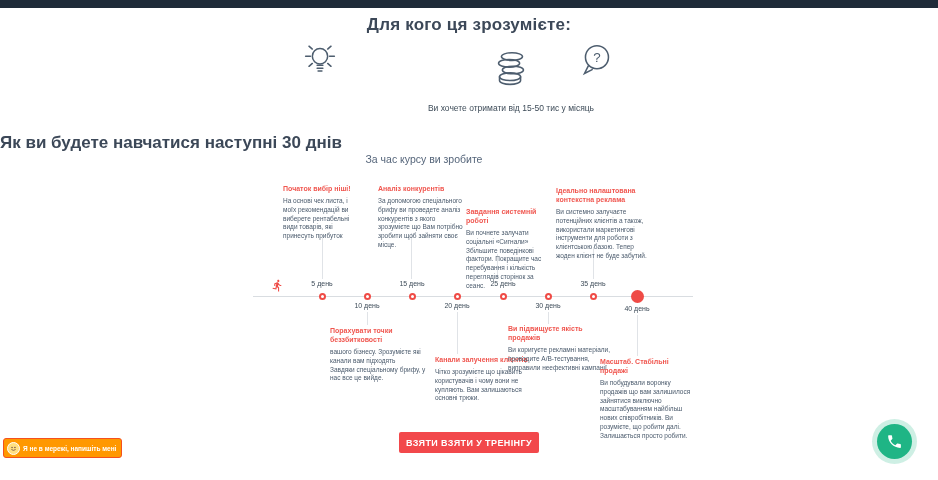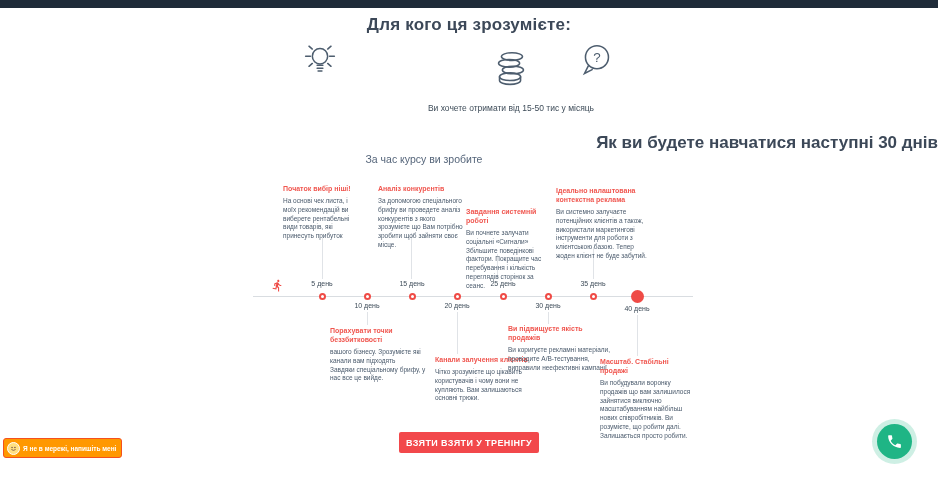--- a/index.html
+++ b/index.html
@@ -17,21 +17,21 @@
   
   .offer-title { position:absolute; top:15px; left:0; width:938px; text-align:center;
     font-size:17px; font-weight:700; color:#3c4858; letter-spacing:.2px; }
   .features { position:absolute; top:38px; left:0; width:938px; height:100px; }
   .feature { position:absolute; width:170px; text-align:center; }
   .feature .ficon { height:48px; display:flex; align-items:center; justify-content:center; }
   .feature .fcaption { margin-top:8px; font-size:8.5px; line-height:1.45; color:#3e4c59; }
   .f1 { left:235px; top:0; } .f2 { left:383px; top:8px;margin-left:43px; } .f3 { left:511px; top:0; }
 
   
-  .course-title { position:absolute; top:133px; left:0; width:938px; text-align:right;
+  .course-title { position:absolute; top:133px; left:0; width:938px; text-align:left;
     font-size:17px; font-weight:700; color:#3c4858; }
   .course-subtitle { position:absolute; top:153px; left:0; width:848px; text-align:center;
     font-size:10.5px; color:#55657a; }
 
   
   #timeline { position:absolute; left:0; top:175px; width:938px; height:252px; }
   .tl-line { position:absolute; left:253px; top:121px; width:440px; height:1px; background:#d9dde1; }
   .tl-marker { position:absolute; width:7px; height:7px; border-radius:50%;
     background:#fff; border:2px solid #ef4b46; }
   .tl-marker.big { width:13px; height:13px; border:none; background:#ef4b46; }

